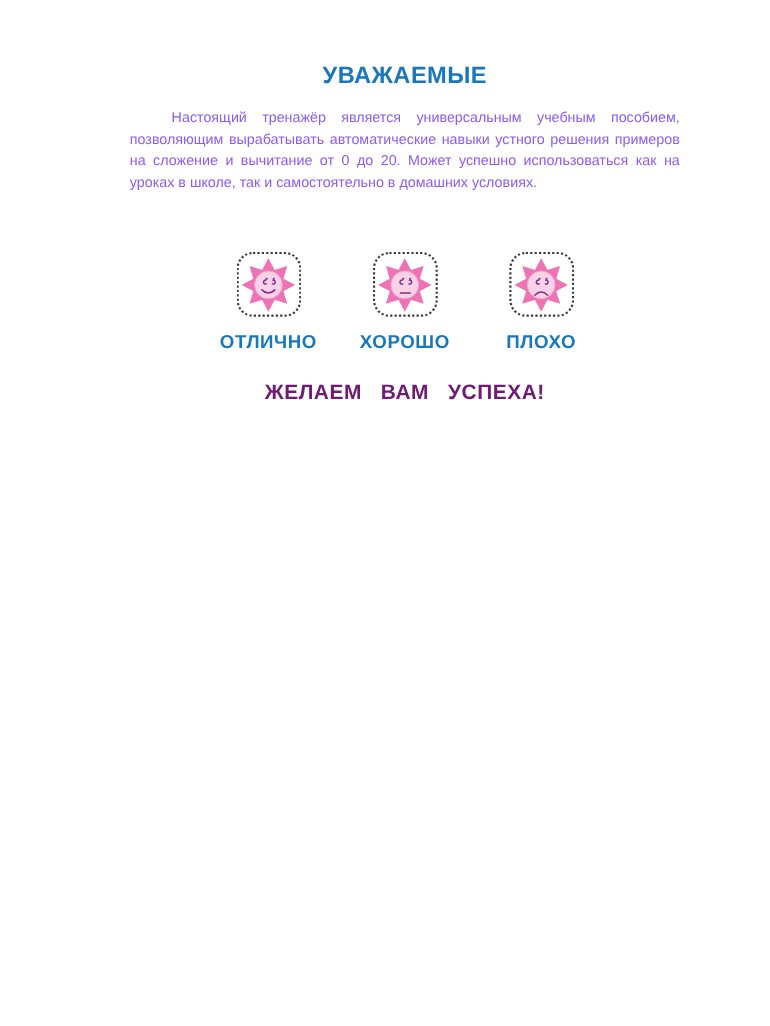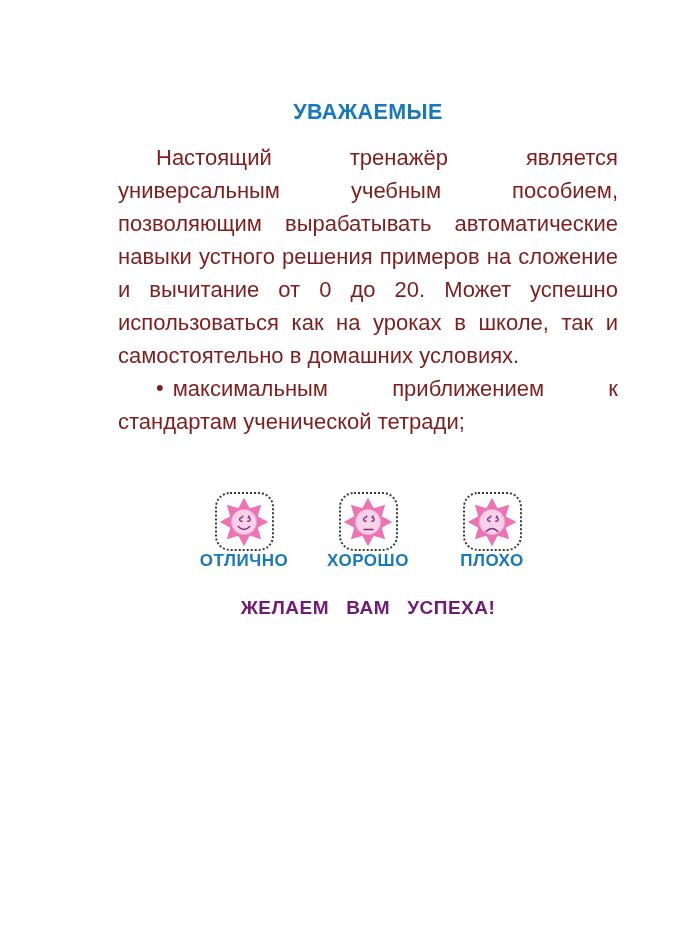--- a/index.html
+++ b/index.html
@@ -2,36 +2,36 @@
 <html lang="ru"><head>
 <meta charset="utf-8">
 <style>
   html,body{margin:0;padding:0;background:#ffffff;}
   .page{
     position:relative;
     width:700px;height:933px;
     background:#ffffff;
     font-family:"Liberation Sans","DejaVu Sans",sans-serif;
     box-sizing:border-box;
-    padding:96px 82px 0 118px;
+    padding:52px 82px 0 118px;
     overflow:hidden;
   }
   .heading{
     margin:0 0 12px 0;
     text-align:center;
     color:#1878bc;
     font-size:21.5px;
     line-height:1.55;
     font-weight:bold;
     letter-spacing:0.4px;
     word-spacing:0.35em;
   }
   .bodytext{
-    color:#7f1d1d;
-    font-size:22px;
+    color:#8b5cf6;
+    font-size:13px;
     line-height:1.5;
     text-align:justify;
   }
   .para{margin:0;text-indent:38px;}
   .para.bullet{text-indent:38px;}
   .bullet-dot{
     display:inline-block;
     text-indent:0;
     margin-right:9px;
     transform:translateY(-1px);
@@ -49,20 +49,21 @@
     align-items:center;
   }
   .badge{
     width:59px;height:59px;
     box-sizing:border-box;
     border:2px dotted #3a3a3a;
     border-radius:15px;
     display:flex;align-items:center;justify-content:center;
   }
   .rating-label{
+    margin-top:13px;
     color:#1878bc;
     font-weight:bold;
     font-size:17px;
     letter-spacing:0.5px;
   }
   .closing{
     margin-top:26px;
     text-align:center;
     color:#701a75;
     font-weight:bold;
@@ -73,21 +74,20 @@
 </style>
 </head>
 <body>
 
 <div class="page">
 
   <h1 class="heading"><span>УВАЖАЕМЫЕ</span><br></h1>
 
   <div class="bodytext">
     <p class="para">Настоящий тренажёр является универсальным учебным пособием, позволяющим вырабатывать автоматические навыки устного решения примеров на сложение и вычитание от 0 до 20. Может успешно использоваться как на уроках в школе, так и самостоятельно в домашних условиях.</p>
-    <p class="para bullet"><span class="bullet-dot">•</span><span>максимальным приближением к стандартам ученической тетради;</span></p>
   </div>
 
   <div class="ratings">
 
     <div class="rating">
       <div class="badge">
         <svg width="54" height="54" viewBox="0 0 60 60" aria-hidden="true">
           <g fill="#ef72b5">
             <path d="M30 3 L38.5 19 L21.5 19 Z"></path>
             <path d="M30 3 L38.5 19 L21.5 19 Z" transform="rotate(45 30 30)"></path>

